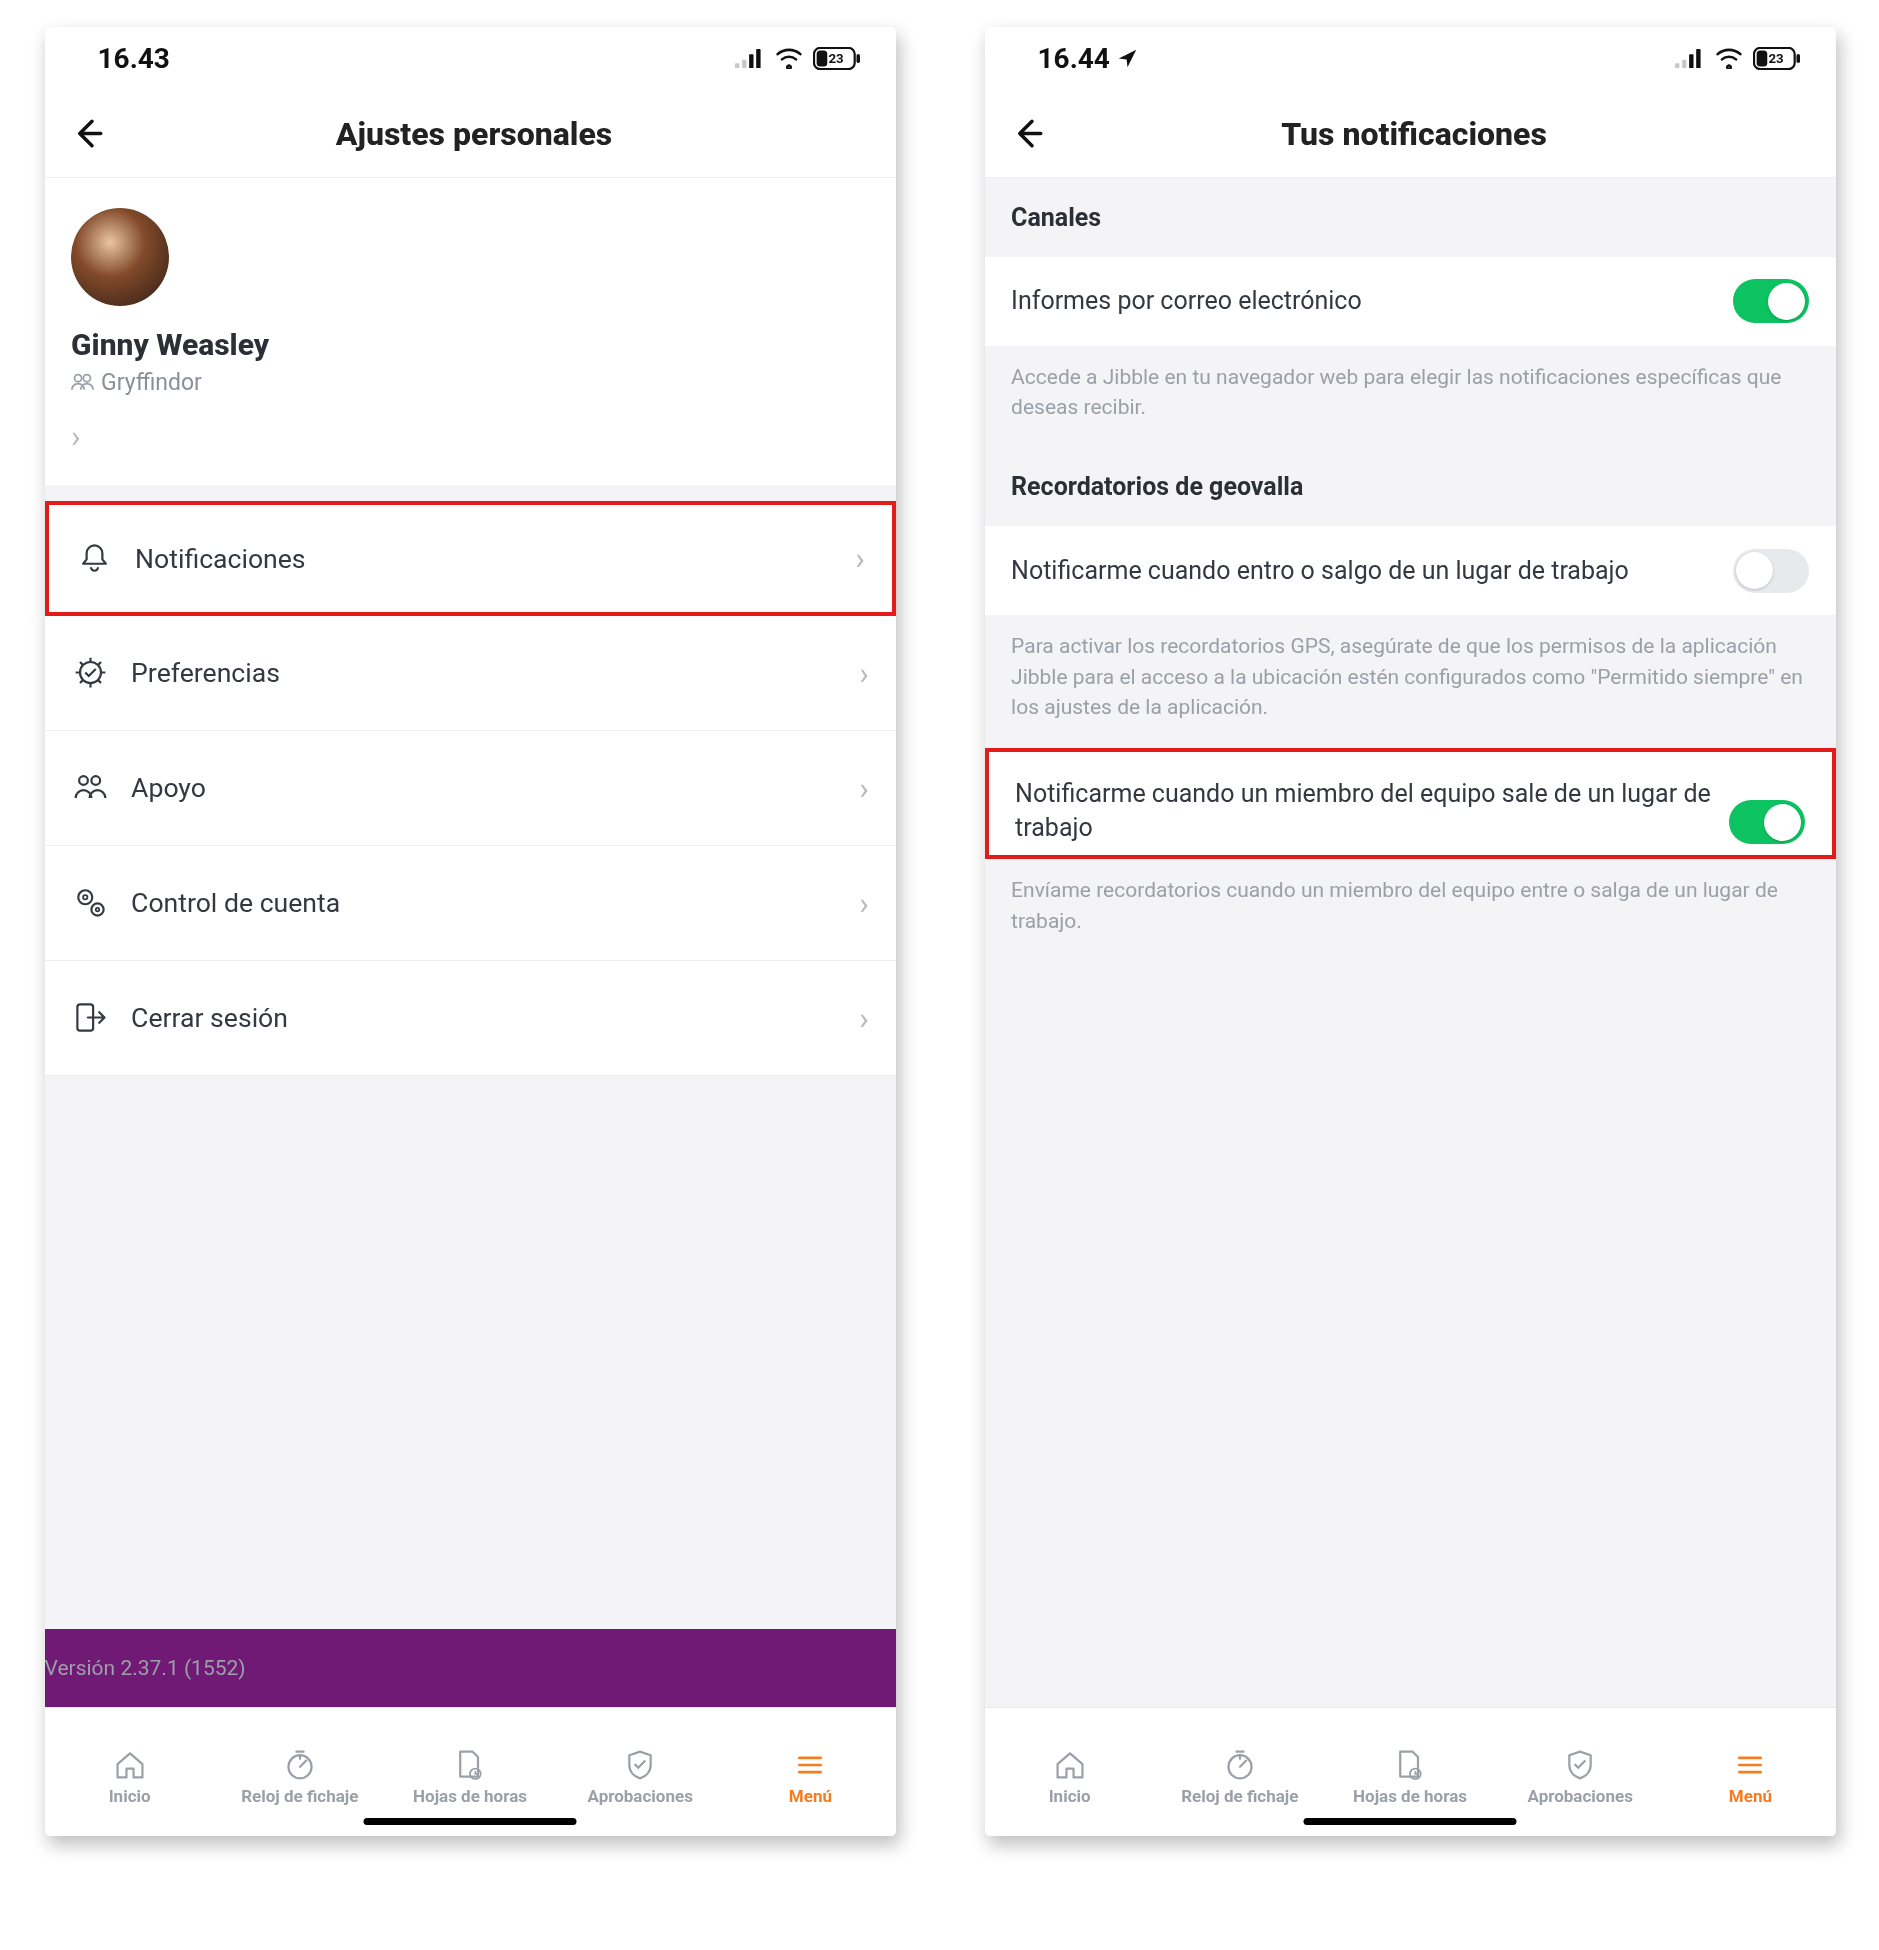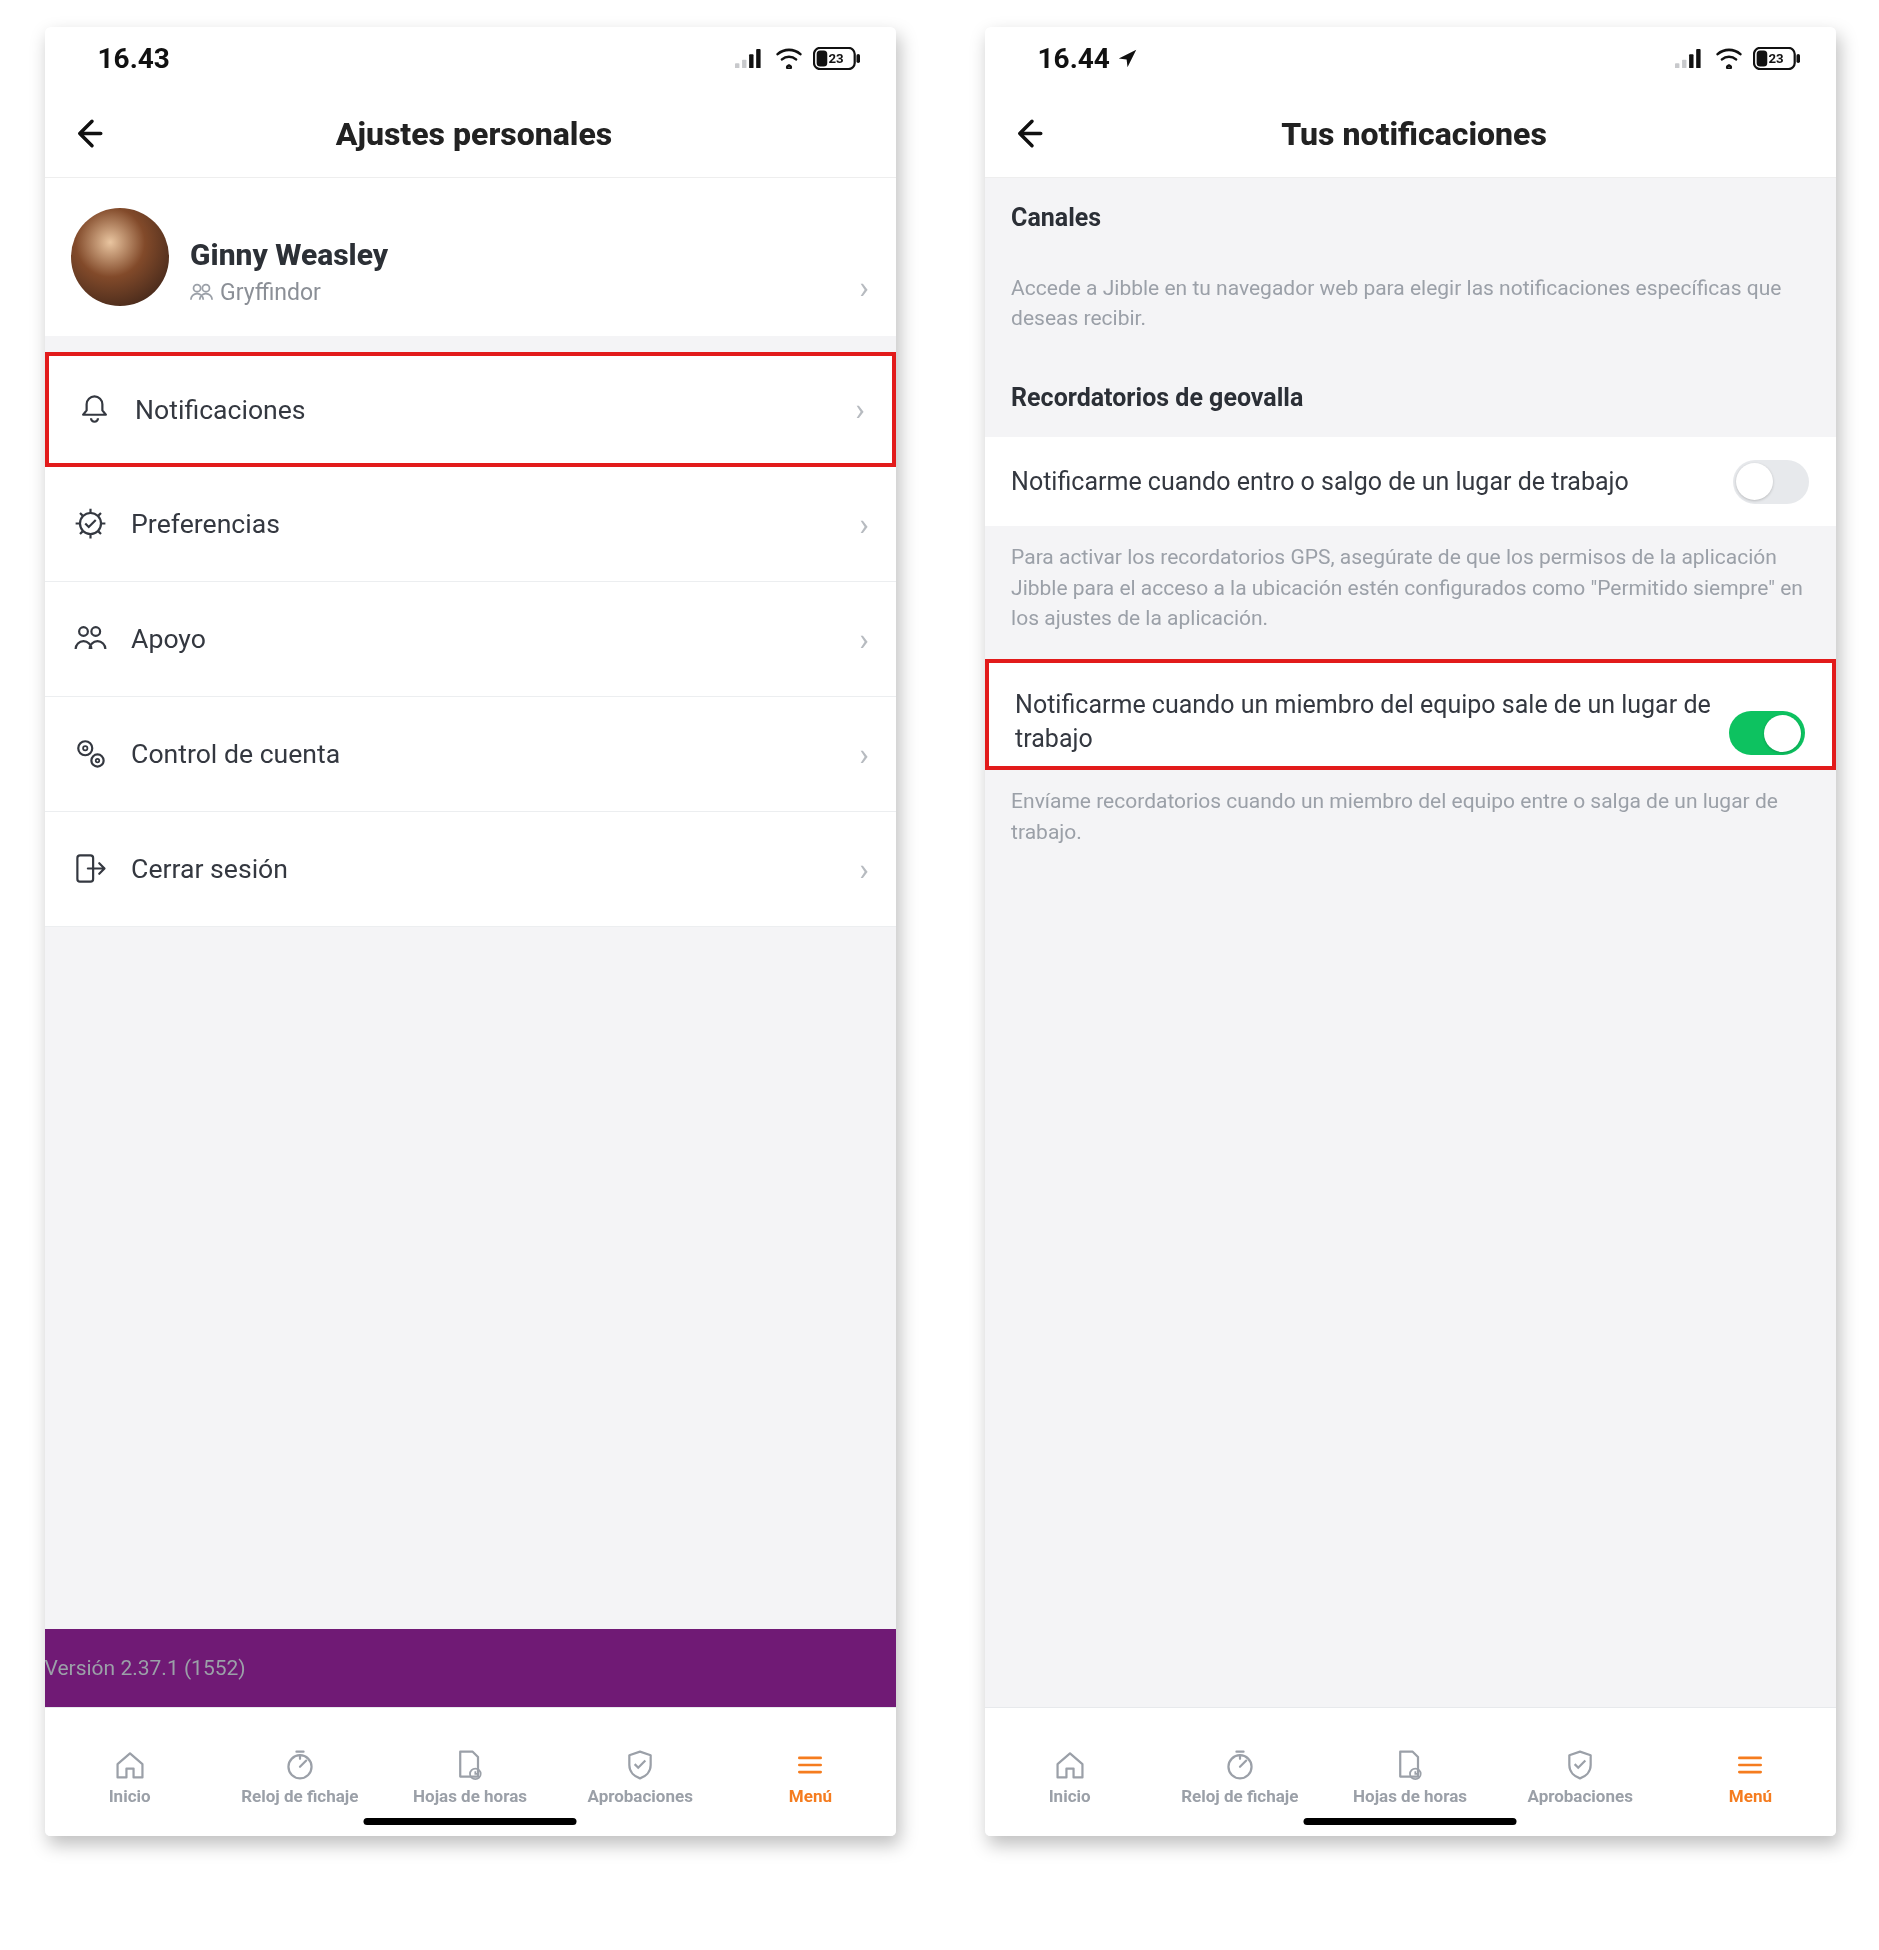--- a/index.html
+++ b/index.html
@@ -63,23 +63,24 @@
     color: #222;
     pointer-events: none;
   }
   .back-btn { z-index: 2; cursor: pointer; }
   .content { flex: 1; overflow: hidden; background: #f4f4f6; }
   
   .profile-card {
     background: #fff;
     padding: 30px 26.6px;
     display: flex;
-    align-items: flex-end;
+    align-items: flex-start;
     gap: 21px;
     margin-bottom: 16px;
+    flex-direction: column;
   }
   .avatar {
     width: 98px; height: 98px;
     border-radius: 50%;
     background: radial-gradient(circle at 40% 35%, #e9c5a0 0%, #824a2a 40%, #2b1a14 100%);
     flex-shrink: 0;
   }
   .profile-info { flex: 1; }
   .profile-name { font-weight: 800; font-size: 30px; color: #2c3036; margin-bottom: 7px; }
   .profile-role { font-size: 23px; color: #8b8f96; margin-bottom: 3.5px; }
@@ -347,20 +348,26 @@
   <div class="header">
     <div class="back-btn">
       <svg width="35" height="35" viewBox="0 0 40 40">
           <path d="M24 6 L10 20 L24 34 M10 20 H34" stroke="#111" stroke-width="4" fill="none" stroke-linecap="round" stroke-linejoin="round"></path>
         </svg>
     </div>
     <div class="header-title">Tus notificaciones</div>
   </div>
   <div class="content" style="display:flex;flex-direction:column;">
     <div class="section-title">Canales</div>
+    <div class="setting-row">
+      <div class="label">Informes por correo electrónico</div>
+      <div class="toggle on">
+          <div class="knob"></div>
+        </div>
+    </div>
     <div class="helper-text">Accede a Jibble en tu navegador web para elegir las notificaciones específicas que deseas recibir.</div>
 
     <div class="section-title">Recordatorios de geovalla</div>
     <div class="setting-row">
       <div class="label">Notificarme cuando entro o salgo de un lugar de trabajo</div>
       <div class="toggle off">
           <div class="knob"></div>
         </div>
     </div>
     <div class="helper-text">Para activar los recordatorios GPS, asegúrate de que los permisos de la aplicación Jibble para el acceso a la ubicación estén configurados como "Permitido siempre" en los ajustes de la aplicación.</div>

